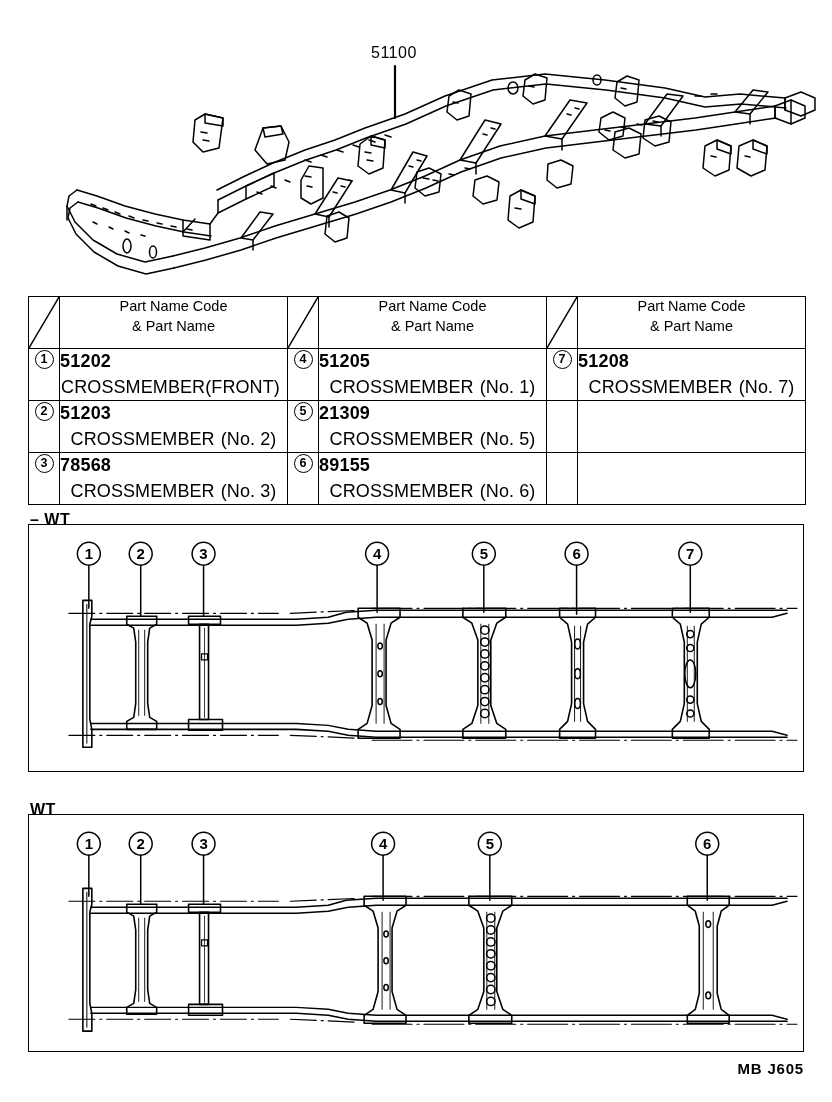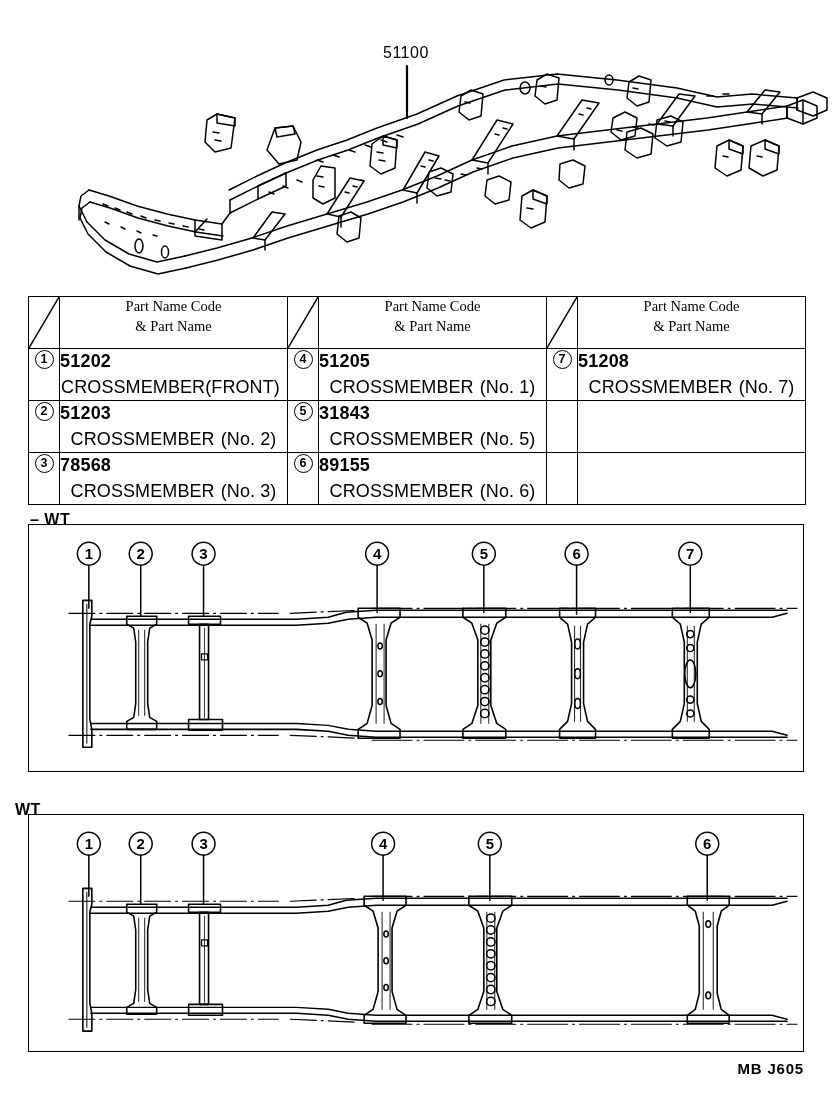--- a/index.html
+++ b/index.html
@@ -12,21 +12,21 @@
     width: 832px; height: 1102px;
     position: relative;
     font-family: "Liberation Sans", sans-serif;
     color: #000000;
     overflow: hidden;
   }
 
   
   #iso-illustration {
     position: absolute;
-    left: 17px; top: 0;
+    left: 5px; top: 0;
     width: 732px; height: 285px;
   }
   #iso-callout-label {
     position: absolute;
     left: 366px; top: 44px;
     font-size: 16px;
     letter-spacing: 0.5px;
     font-weight: 500;
     white-space: nowrap;
   }
@@ -46,21 +46,20 @@
   }
   .col-idx { width: 31px; }
   .col-body { width: 228px; }
   .hdr-cell {
     height: 52px;
     text-align: center;
     vertical-align: middle;
     font-size: 14.5px;
     line-height: 1.35;
     padding: 4px 2px;
-    font-family: Liberation Serif, serif;
   }
   .hdr-slash {
     position: relative;
     overflow: hidden;
   }
   .hdr-slash svg { display: block; width: 100%; height: 100%; }
   .idx-cell {
     text-align: center;
     vertical-align: middle;
     height: 44px;
@@ -101,21 +100,21 @@
   }
   .panel-box {
     position: absolute;
     border: 1.6px solid #000;
     background: #fff;
   }
   .panel-svg { display: block; width: 100%; height: 100%; }
 
   #panel-a-label { left: 30px; top: 503px; }
   #panel-a { left: 28px; top: 524px; width: 776px; height: 248px; }
-  #panel-b-label { left: 15px; top: 793px; text-align: right; }
+  #panel-b-label { left: 30px; top: 793px; text-align: right; }
   #panel-b { left: 28px; top: 814px; width: 776px; height: 238px; }
 
   #footer-code {
     position: absolute;
     right: 28px; top: 1060px;
     font-size: 15px;
     font-weight: bold;
     letter-spacing: 0.8px;
     text-align: right;
   }
@@ -314,21 +313,21 @@
         <span class="part-code">51203</span>
         <span class="part-nameline">
           <span>CROSSMEMBER</span>
           <span class="pn-suffix">(No. 2)</span>
         </span>
       </td>
       <td class="col-idx idx-cell">
         <span class="circnum">5</span>
       </td>
       <td class="col-body part-cell">
-        <span class="part-code">31843</span>
+        <span class="part-code">21309</span>
         <span class="part-nameline">
           <span>CROSSMEMBER</span>
           <span class="pn-suffix">(No. 5)</span>
         </span>
       </td>
       <td class="col-idx idx-cell">
         
       </td>
       <td class="col-body part-cell empty"></td>
     </tr>

